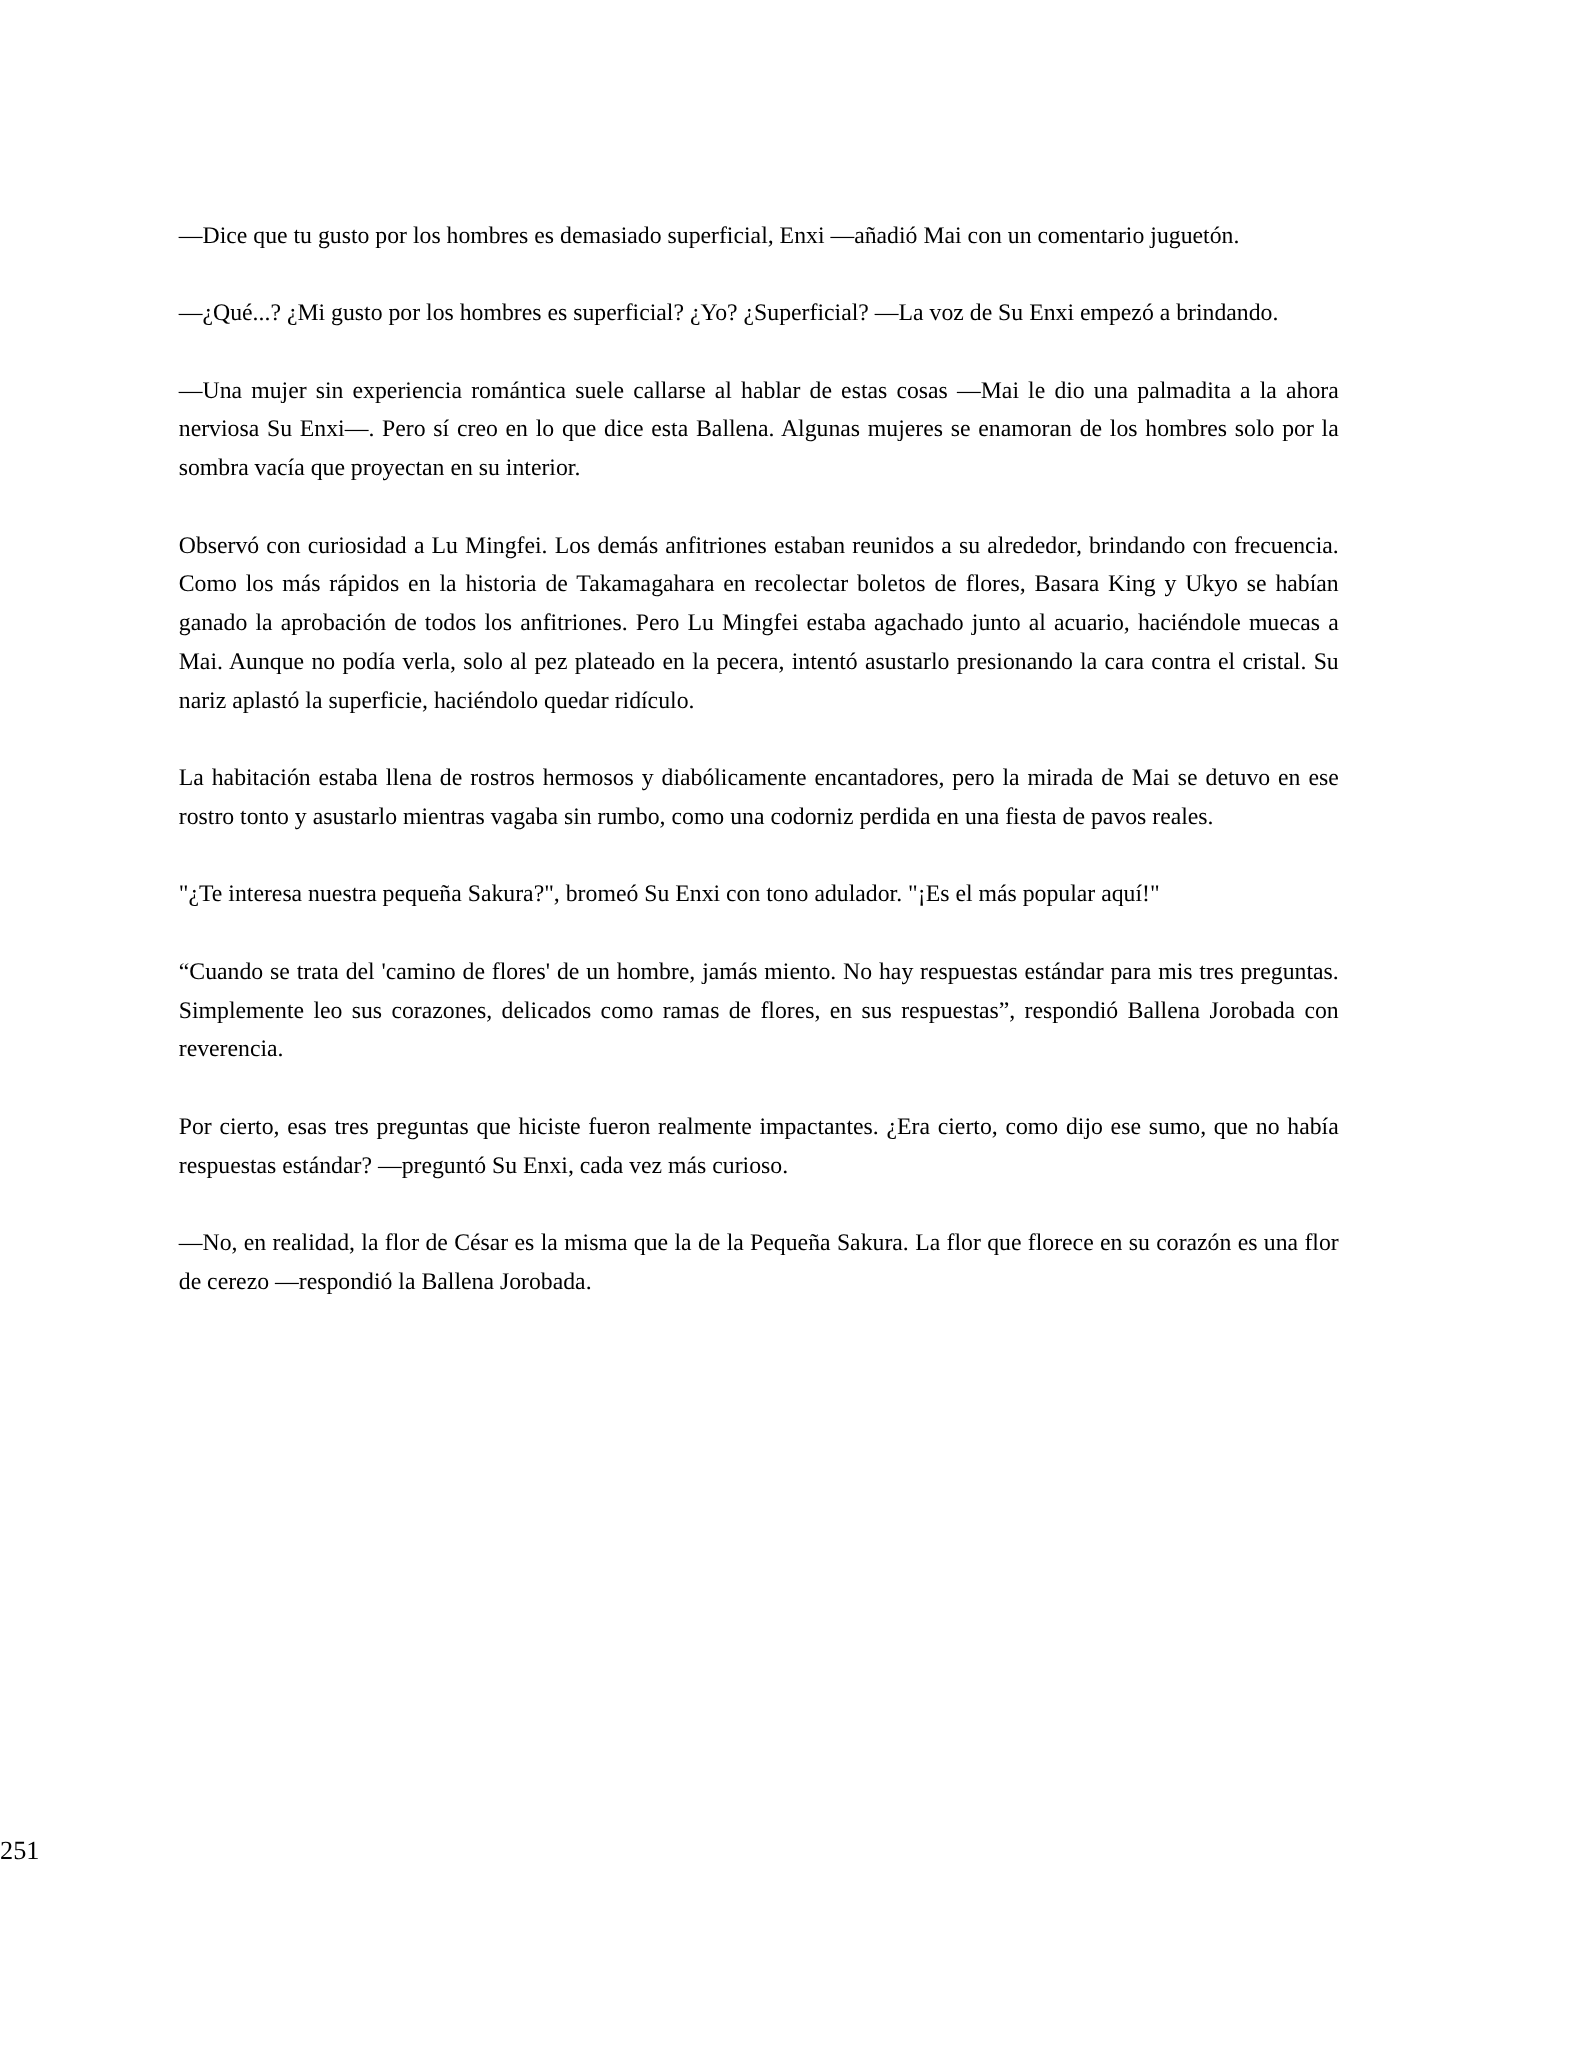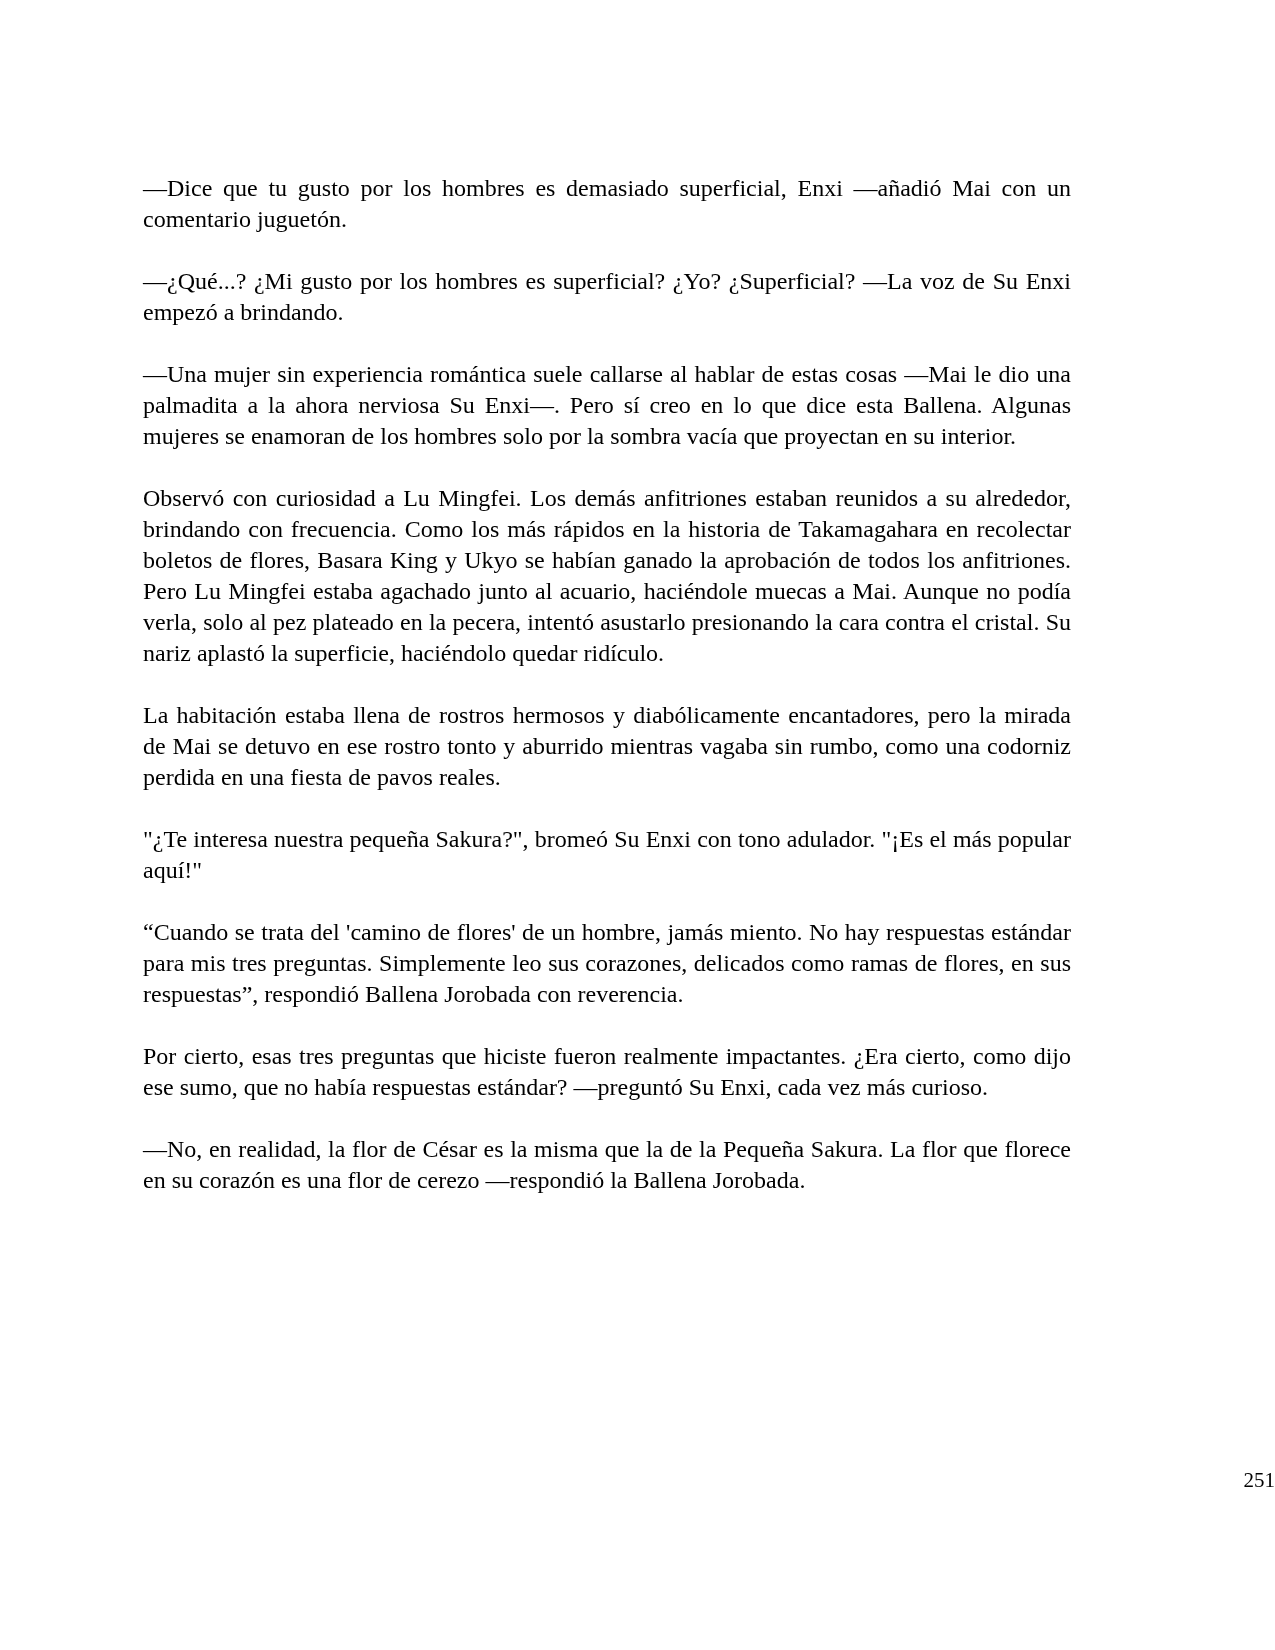--- a/index.html
+++ b/index.html
@@ -16,45 +16,45 @@
       color: #000000;
     }
     .page-body {
       position: absolute;
       left: 143px;
       top: 173px;
       width: 928px;
     }
     .para {
       margin: 0 0 31px 0;
-      font-size: 24px;
+      font-size: 19px;
       line-height: 31px;
       text-align: justify;
     }
     .para.last-left {
       text-align-last: left;
     }
     .page-number {
       position: absolute;
       left: 0;
       width: 1275px;
       top: 1466px;
-      text-align: right;
+      text-align: left;
       font-size: 21px;
       line-height: 28px;
     }
   </style>
 </head>
 <body>
 
 <main class="page-body">
   <p class="para last-left">—Dice que tu gusto por los hombres es demasiado superficial, Enxi —añadió Mai con un comentario juguetón.</p>
   <p class="para last-left">—¿Qué...? ¿Mi gusto por los hombres es superficial? ¿Yo? ¿Superficial? —La voz de Su Enxi empezó a brindando.</p>
   <p class="para last-left">—Una mujer sin experiencia romántica suele callarse al hablar de estas cosas —Mai le dio una palmadita a la ahora nerviosa Su Enxi—. Pero sí creo en lo que dice esta Ballena. Algunas mujeres se enamoran de los hombres solo por la sombra vacía que proyectan en su interior.</p>
   <p class="para last-left">Observó con curiosidad a Lu Mingfei. Los demás anfitriones estaban reunidos a su alrededor, brindando con frecuencia. Como los más rápidos en la historia de Takamagahara en recolectar boletos de flores, Basara King y Ukyo se habían ganado la aprobación de todos los anfitriones. Pero Lu Mingfei estaba agachado junto al acuario, haciéndole muecas a Mai. Aunque no podía verla, solo al pez plateado en la pecera, intentó asustarlo presionando la cara contra el cristal. Su nariz aplastó la superficie, haciéndolo quedar ridículo.</p>
-  <p class="para last-left">La habitación estaba llena de rostros hermosos y diabólicamente encantadores, pero la mirada de Mai se detuvo en ese rostro tonto y aburrido mientras vagaba sin rumbo, como una codorniz perdida en una fiesta de pavos reales.</p>
+  <p class="para last-left">La habitación estaba llena de rostros hermosos y diabólicamente encantadores, pero la mirada de Mai se detuvo en ese rostro tonto y asustarlo mientras vagaba sin rumbo, como una codorniz perdida en una fiesta de pavos reales.</p>
   <p class="para last-left">"¿Te interesa nuestra pequeña Sakura?", bromeó Su Enxi con tono adulador. "¡Es el más popular aquí!"</p>
   <p class="para last-left">“Cuando se trata del 'camino de flores' de un hombre, jamás miento. No hay respuestas estándar para mis tres preguntas. Simplemente leo sus corazones, delicados como ramas de flores, en sus respuestas”, respondió Ballena Jorobada con reverencia.</p>
   <p class="para last-left">Por cierto, esas tres preguntas que hiciste fueron realmente impactantes. ¿Era cierto, como dijo ese sumo, que no había respuestas estándar? —preguntó Su Enxi, cada vez más curioso.</p>
   <p class="para last-left">—No, en realidad, la flor de César es la misma que la de la Pequeña Sakura. La flor que florece en su corazón es una flor de cerezo —respondió la Ballena Jorobada.</p>
 </main>
 
 <div class="page-number">251</div>
 
 </body></html>

